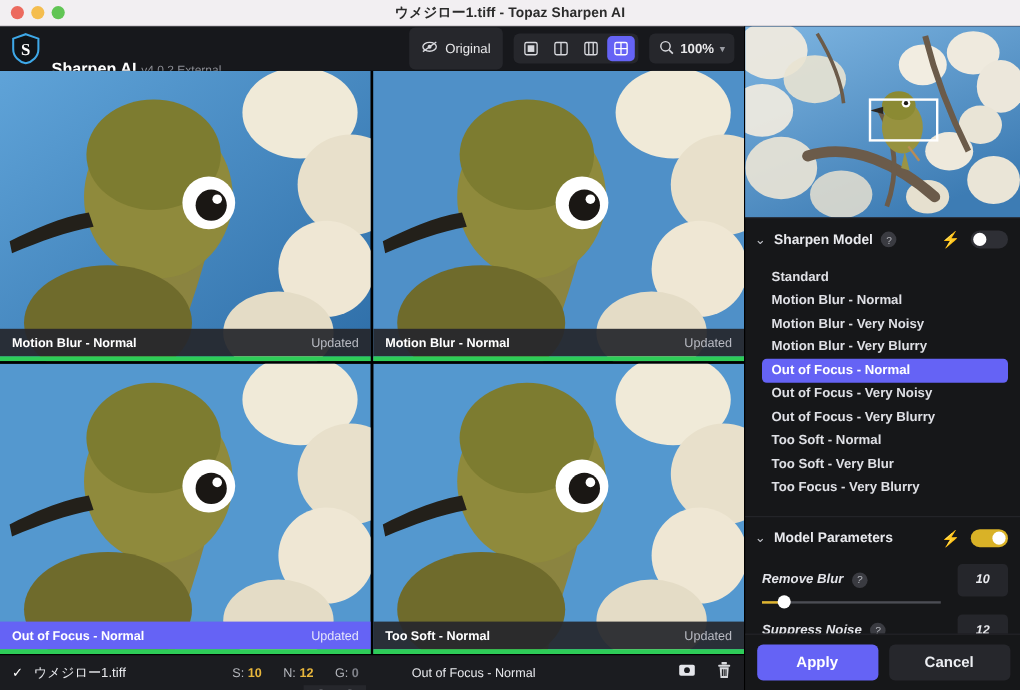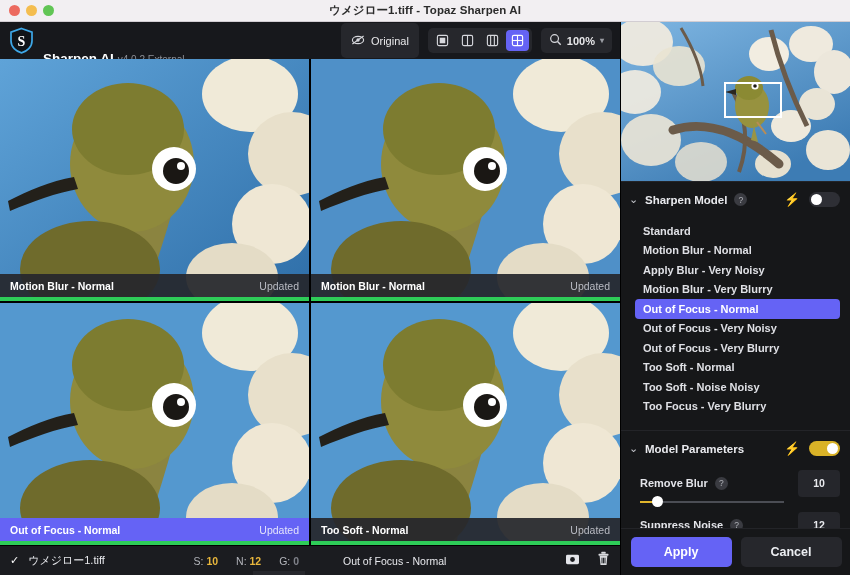--- a/index.html
+++ b/index.html
@@ -131,21 +131,21 @@
   .toggle.on  .knob { left: 18px; }
 
   .model-list { padding: 4px 0 6px 0; }
   .model-item {
     height: 19.5px; margin: 0 10px 0 14px; padding: 0 8px;
     display: flex; align-items: center; border-radius: 4px;
     font-size: 11px; color: #dfe0e5; font-weight: bold;
   }
   .model-item.selected { background: #6563f5; color: #fff; }
 
-  .params { padding: 6px 0 0 5px; }
+  .params { padding: 6px 0 0 0; font-style: italic; }
   .param-row { padding: 0 10px 0 14px; }
   .param-top { display: flex; align-items: center; height: 22px; }
   .param-name { font-size: 11px; font-weight: bold; color: #e3e4e9; }
   .param-val {
     margin-left: auto; width: 42px; height: 27px; background: #25262b;
     border-radius: 4px; display: flex; align-items: center; justify-content: center;
     font-size: 10.5px; font-weight: bold; color: #e9eaee;
   }
   .slider { position: relative; height: 16px; margin-right: 56px; }
   .track { position: absolute; top: 7px; left: 0; right: 0; height: 2px; background: #4b4d54; }
@@ -455,27 +455,27 @@
         <span class="bolt off">⚡</span>
         <span class="toggle off">
             <i class="knob"></i>
           </span>
       </span>
     </div>
 
     <div class="model-list">
       <div class="model-item">Standard</div>
       <div class="model-item">Motion Blur - Normal</div>
-      <div class="model-item">Apply Blur - Very Noisy</div>
+      <div class="model-item">Motion Blur - Very Noisy</div>
       <div class="model-item">Motion Blur - Very Blurry</div>
       <div class="model-item selected">Out of Focus - Normal</div>
       <div class="model-item">Out of Focus - Very Noisy</div>
       <div class="model-item">Out of Focus - Very Blurry</div>
       <div class="model-item">Too Soft - Normal</div>
-      <div class="model-item">Too Soft - Noise Noisy</div>
+      <div class="model-item">Too Soft - Very Blur</div>
       <div class="model-item">Too Focus - Very Blurry</div>
     </div>
 
     <div class="section-head" style="margin-top:8px;">
       <span class="chev">⌄</span>
       <span class="section-title">Model Parameters</span>
       <span class="head-right">
         <span class="bolt on">⚡</span>
         <span class="toggle on">
             <i class="knob"></i>

